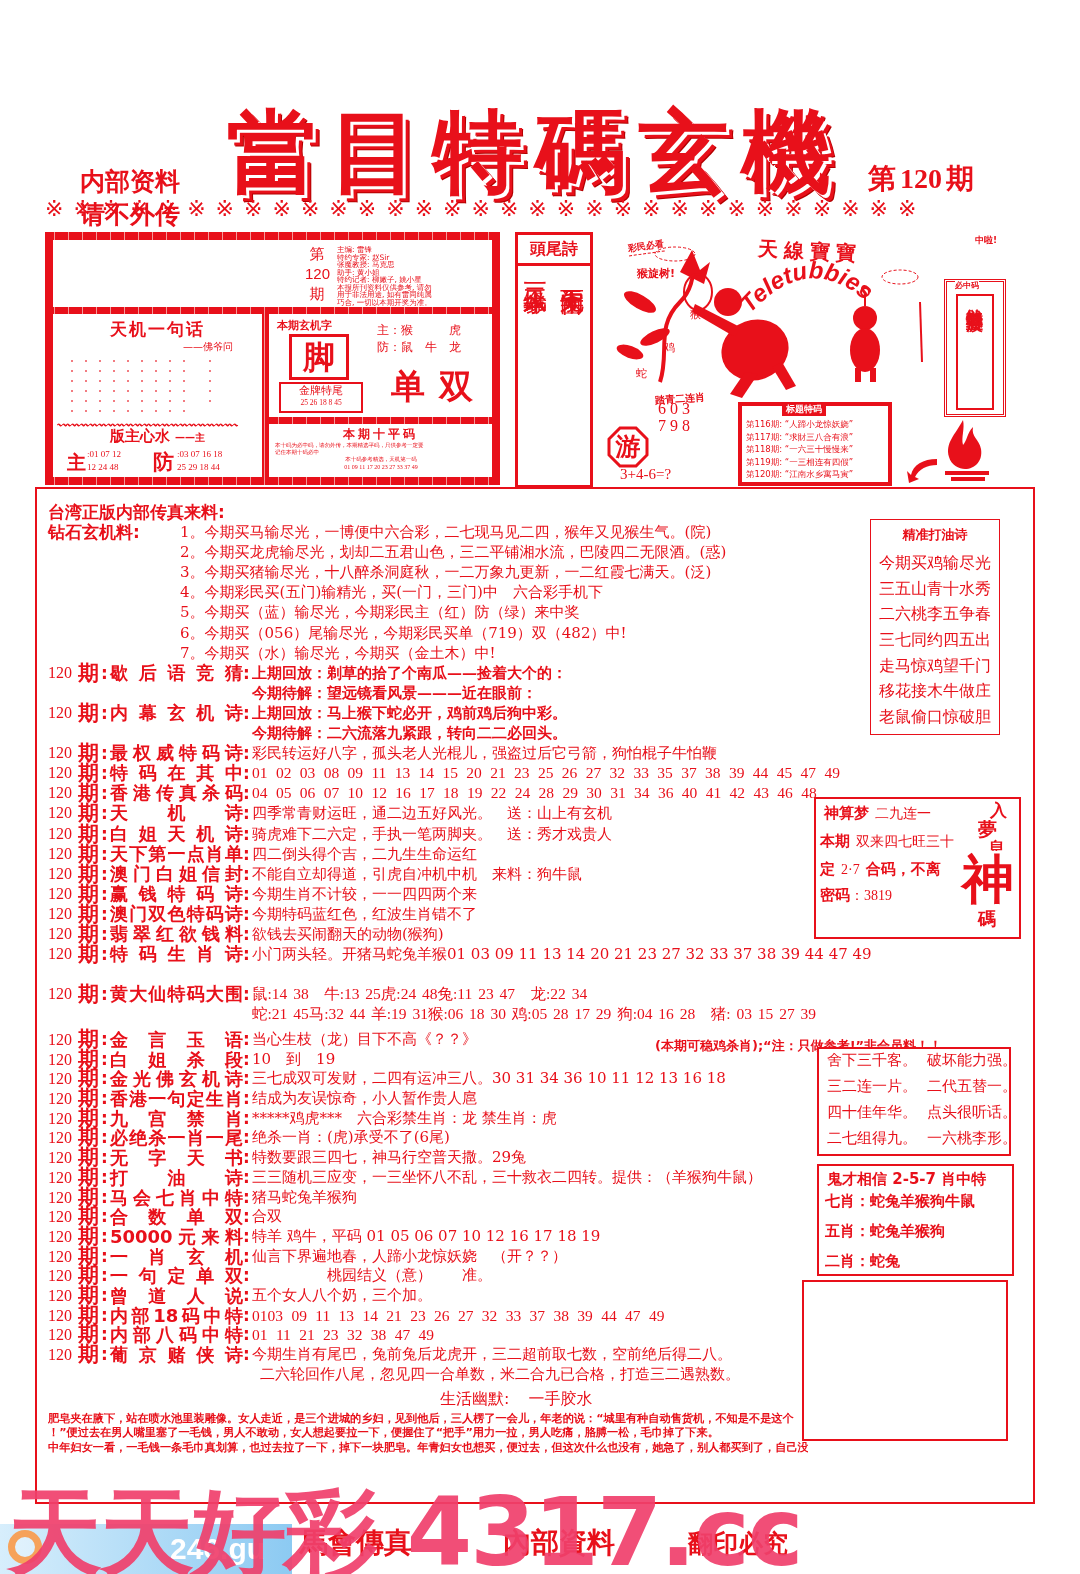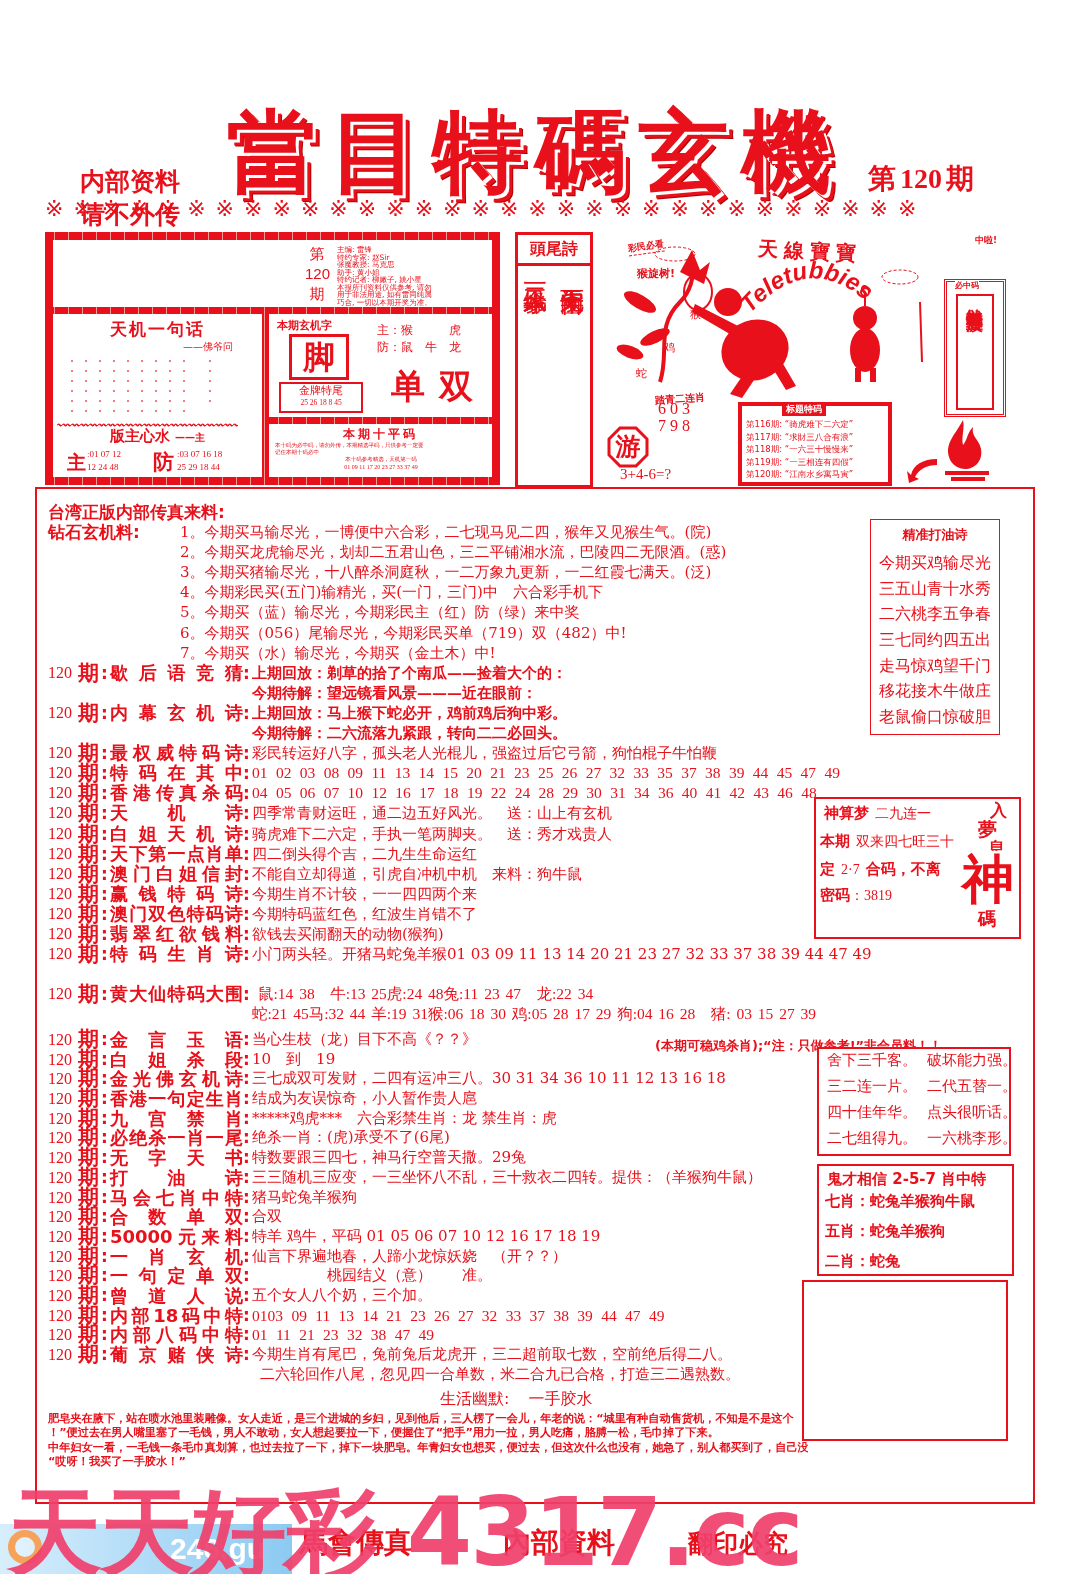--- a/index.html
+++ b/index.html
@@ -200,21 +200,21 @@
   <div class="abs b" style="left:607px;top:430px;width:42px;text-align:center;font-size:25px;">游</div>
   <div class="abs" style="left:658px;top:400px;font-size:16px;line-height:17px;font-family:'Liberation Serif',serif;">
     <div>6 0 3</div>
     <div>7 9 8</div>
   </div>
   <div class="abs" style="left:620px;top:466px;font-size:15px;font-family:'Liberation Serif',serif;">3+4-6=?</div>
 
   <div class="abs" style="left:738px;top:402px;width:146px;height:76px;border:4px solid var(--red);background:#fff;">
     <div class="abs b" style="left:40px;top:-3px;background:var(--red);color:#fff;font-size:9px;padding:0 4px;">标题特码</div>
     <div class="abs" style="left:4px;top:12px;font-size:8.5px;line-height:12.5px;white-space:nowrap;">
-      <div>第116期: “骑虎难下二六定”</div>
+      <div>第116期: “人蹄小龙惊妖娆”</div>
       <div>第117期: “求財三八合有浪”</div>
       <div>第118期: “一六三十慢慢来”</div>
       <div>第119期: “一三相连有四假”</div>
       <div>第120期: “江南水乡寓马寅”</div>
     </div>
   </div>
 
   <div class="abs" style="left:944px;top:279px;width:56px;height:132px;border:3px double var(--red);">
     <div class="abs b" style="left:8px;top:-2px;font-size:8px;background:#fff;">必中码</div>
     <div class="abs" style="left:9px;top:12px;width:34px;height:112px;border:2px solid var(--red);">
@@ -369,21 +369,21 @@
       </div>
   </div>
 
   <div class="block B">
     <div class="row">
         <span class="no">120</span>
         <span class="qi">期</span>
         <span class="c1">:</span>
         <span class="lbl">黄大仙特码大围</span>
         <span class="c2">:</span>
-        <span class="val num" style="word-spacing:2px;margin-left:6px;">鼠:14 38　牛:13 25虎:24 48兔:11 23 47　龙:22 34</span>
+        <span class="val num" style="word-spacing:2px;">鼠:14 38　牛:13 25虎:24 48兔:11 23 47　龙:22 34</span>
         <span class="note">(本期可稳鸡杀肖);“注：只做参考!”非会员料！！</span>
       </div>
     <div class="row">
         <span class="val num" style="word-spacing:2px;">蛇:21 45马:32 44 羊:19 31猴:06 18 30 鸡:05 28 17 29 狗:04 16 28　猪: 03 15 27 39</span>
       </div>
   </div>
 
   <div class="block C">
     <div class="row">
         <span class="no">120</span>
@@ -570,21 +570,20 @@
   <div class="sbox" style="left:802px;top:1280px;width:202px;height:157px;"></div>
 
   <div class="abs humor-title">
     <span>生活幽默:</span>
     <span style="margin-left:14px;">一手胶水</span>
   </div>
   <div class="abs humor-p">
     <div>肥皂夹在腋下，站在喷水池里装雕像。女人走近，是三个进城的乡妇，见到他后，三人楞了一会儿，年老的说：“城里有种自动售货机，不知是不是这个</div>
     <div>！”便过去在男人嘴里塞了一毛钱，男人不敢动，女人想起要拉一下，便握住了“把手”用力一拉，男人吃痛，胳膊一松，毛巾掉了下来。</div>
     <div>中年妇女一看，一毛钱一条毛巾真划算，也过去拉了一下，掉下一块肥皂。年青妇女也想买，便过去，但这次什么也没有，她急了，别人都买到了，自己没有多丢人，就拉……</div>
-    <div>“哎呀！我买了一手胶水！”</div>
   </div>
 
   <div class="abs badge">
     <div class="abs" style="left:8px;top:6px;width:34px;height:34px;border-radius:50%;border:7px solid #f6a25a;box-sizing:border-box;background:rgba(255,255,255,.3);"></div>
     <div class="abs b" style="left:170px;top:8px;font-size:30px;color:#fff;font-family:'Liberation Sans',sans-serif;">246.gu</div>
   </div>
   <div class="abs foot" style="left:300px;">馬會傳真</div>
   <div class="abs foot" style="left:503px;">內部資料</div>
   <div class="abs foot" style="left:688px;font-size:25px;top:1527px;">翻印必究</div>
   <div class="abs wm">天天好彩 4317.cc</div>

